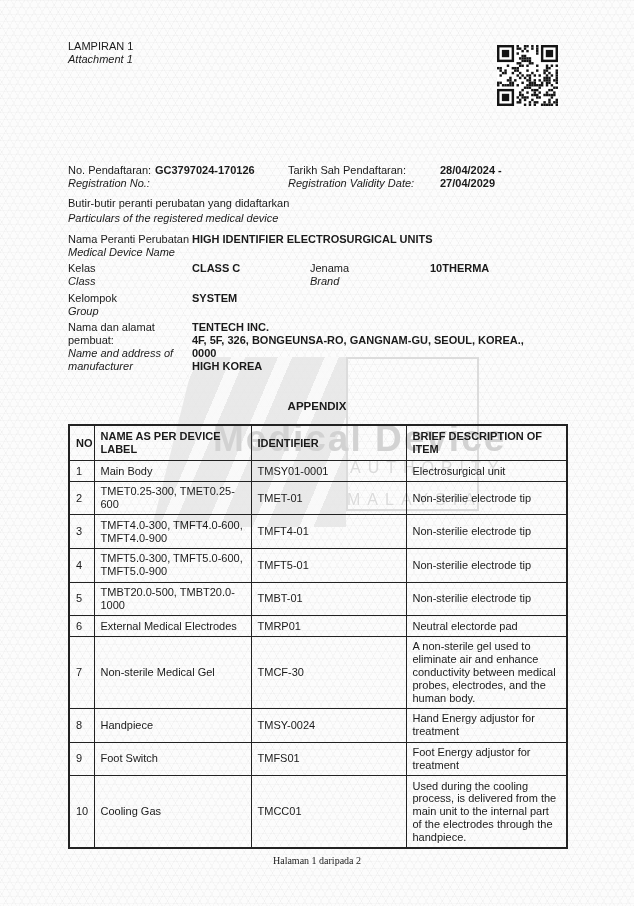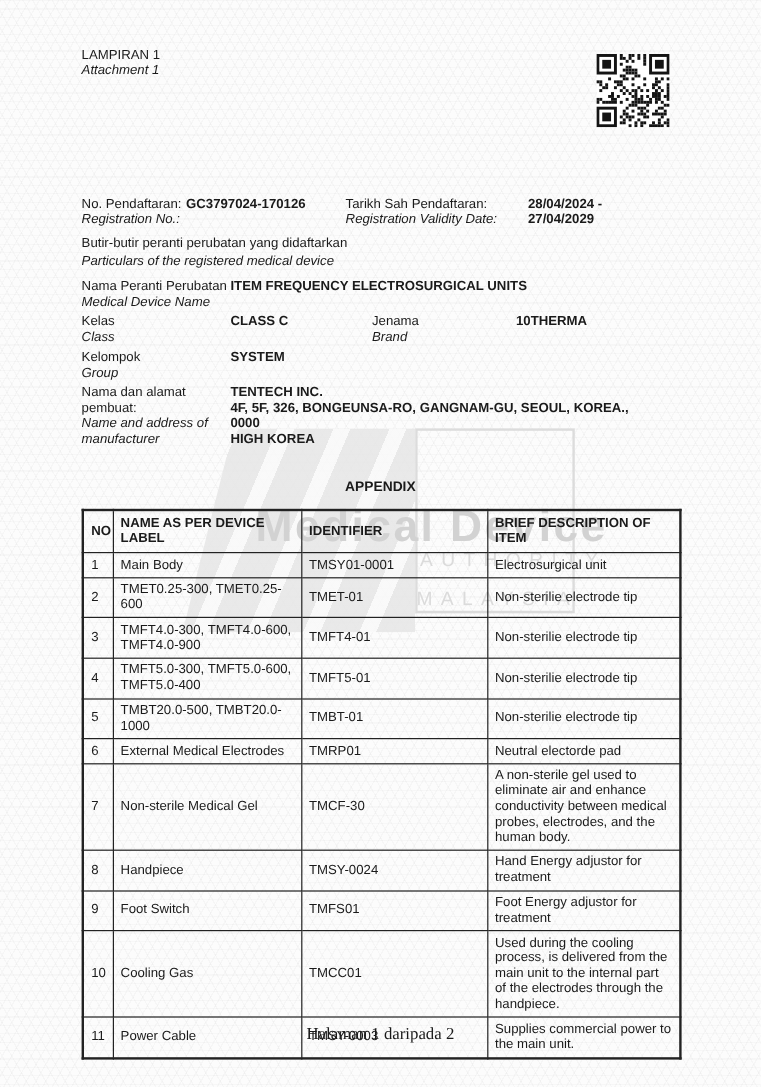--- a/index.html
+++ b/index.html
@@ -50,21 +50,21 @@
     vertical-align:middle;text-align:left;
     overflow:hidden;
   }
   table.app th{font-weight:bold;height:27px;}
   .c-no{width:25px;}
   .c-name{width:157px;}
   .c-id{width:155px;}
   .c-desc{width:161px;}
 
   .appendix-title{position:absolute;left:0;right:0;top:400px;text-align:center;font-weight:bold;font-size:11.5px;z-index:1;}
-  .footer1{position:absolute;left:0;right:0;top:855px;text-align:center;font-size:14px;z-index:1;}
+  .footer1{position:absolute;left:0;right:0;top:855px;text-align:center;font-size:10px;z-index:1;}
   .footer2{position:absolute;left:0;right:0;top:870px;text-align:center;font-size:12.5px;z-index:1;}
 </style>
 </head>
 <body>
 
 <div class="page">
 
   <div class="wm">
     <div class="wm-logo"></div>
     <div class="wm-box"></div>
@@ -274,21 +274,21 @@
   <div class="t" style="left:288px;top:164px;">Tarikh Sah Pendaftaran:</div>
   <div class="t i" style="left:288px;top:177px;">Registration Validity Date:</div>
   <div class="t b" style="left:440px;top:164px;">28/04/2024 -</div>
   <div class="t b" style="left:440px;top:177px;">27/04/2029</div>
 
   <div class="t i" style="left:68px;top:212px;">Particulars of the registered medical device</div>
   <div class="t" style="left:68px;top:197px;">Butir-butir peranti perubatan yang didaftarkan</div>
 
   <div class="t" style="left:68px;top:233px;">Nama Peranti Perubatan</div>
   <div class="t i" style="left:68px;top:246px;">Medical Device Name</div>
-  <div class="t b" style="left:192px;top:233px;">ITEM FREQUENCY ELECTROSURGICAL UNITS</div>
+  <div class="t b" style="left:192px;top:233px;">HIGH IDENTIFIER ELECTROSURGICAL UNITS</div>
 
   <div class="t" style="left:68px;top:262px;">Kelas</div>
   <div class="t i" style="left:68px;top:275px;">Class</div>
   <div class="t b" style="left:192px;top:262px;">CLASS C</div>
   <div class="t" style="left:310px;top:262px;">Jenama</div>
   <div class="t i" style="left:310px;top:275px;">Brand</div>
   <div class="t b" style="left:430px;top:262px;">10THERMA</div>
 
   <div class="t" style="left:68px;top:292px;">Kelompok</div>
   <div class="t i" style="left:68px;top:305px;">Group</div>
@@ -335,21 +335,21 @@
             <td style="white-space: normal;">Non-sterilie electrode tip</td>
           </tr>
           <tr>
             <td>3</td>
             <td style="white-space: normal;">TMFT4.0-300, TMFT4.0-600, TMFT4.0-900</td>
             <td style="white-space: normal;">TMFT4-01</td>
             <td style="white-space: normal;">Non-sterilie electrode tip</td>
           </tr>
           <tr>
             <td>4</td>
-            <td style="white-space: normal;">TMFT5.0-300, TMFT5.0-600, TMFT5.0-400</td>
+            <td style="white-space: normal;">TMFT5.0-300, TMFT5.0-600, TMFT5.0-900</td>
             <td style="white-space: normal;">TMFT5-01</td>
             <td style="white-space: normal;">Non-sterilie electrode tip</td>
           </tr>
           <tr>
             <td>5</td>
             <td style="white-space: normal;">TMBT20.0-500, TMBT20.0-1000</td>
             <td style="white-space: normal;">TMBT-01</td>
             <td style="white-space: normal;">Non-sterilie electrode tip</td>
           </tr>
           <tr>
@@ -375,25 +375,19 @@
             <td style="white-space: normal;">Foot Switch</td>
             <td style="white-space: normal;">TMFS01</td>
             <td style="white-space: normal;">Foot Energy adjustor for treatment</td>
           </tr>
           <tr>
             <td>10</td>
             <td style="white-space: normal;">Cooling Gas</td>
             <td style="white-space: normal;">TMCC01</td>
             <td style="white-space: normal; margin-top: 36px;">Used during the cooling process, is delivered from the main unit to the internal part of the electrodes through the handpiece.</td>
           </tr>
-          <tr>
-            <td>11</td>
-            <td style="white-space: normal;">Power Cable</td>
-            <td style="white-space: normal;">TMSY-0003</td>
-            <td style="white-space: normal;">Supplies commercial power to the main unit.</td>
-          </tr>
         </tbody>
     </table>
   </div>
 
   <div class="footer1 ser">Halaman 1 daripada 2</div>
 
 </div>
 
 </body></html>

